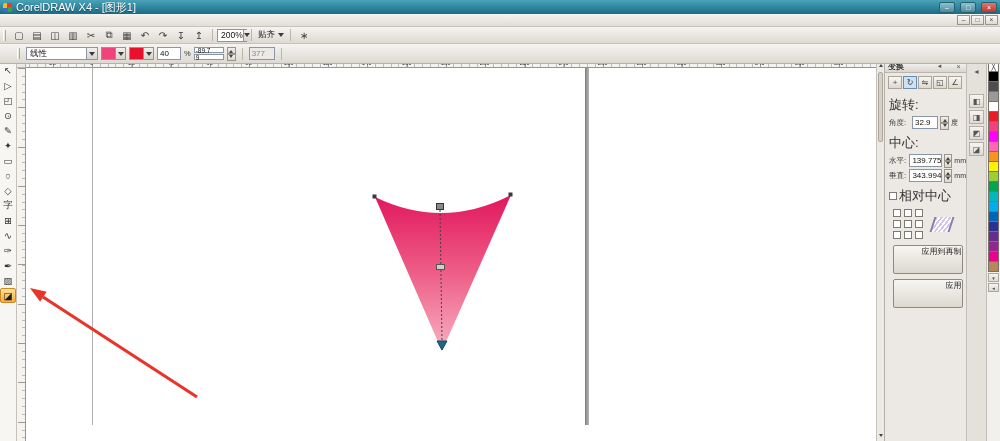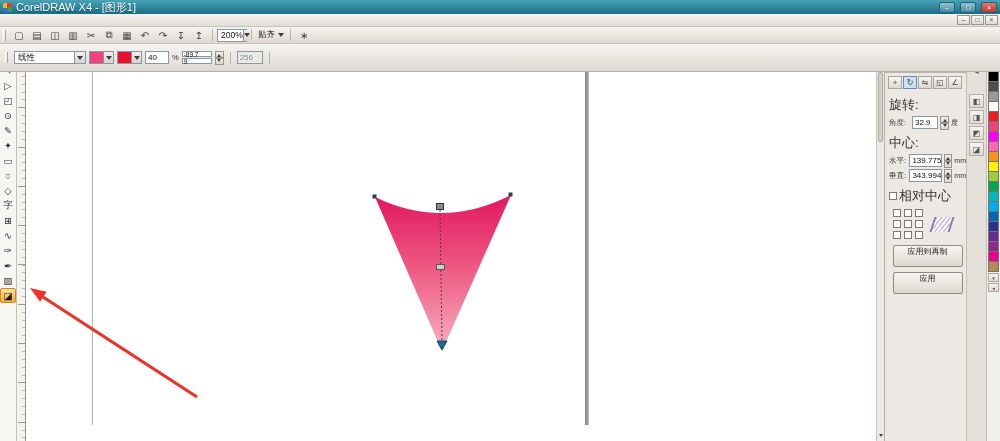--- a/index.html
+++ b/index.html
@@ -15,21 +15,21 @@
 
 
 .menubar{position:absolute;left:0;top:14px;right:0;height:13px;background:linear-gradient(#f5f3f0,#e1ded8);border-bottom:1px solid #c7c3bb;display:flex;align-items:center;padding-left:4px;z-index:10}
 .menus{display:flex;height:100%}
 .mi{padding:0 6px;display:flex;align-items:center;font-size:9px;color:#1a1a1a;white-space:nowrap}
 .docbtns{margin-left:auto;display:flex;gap:1px;padding-right:2px}
 .docbtn{width:13px;height:10px;border:1px solid #9a958c;background:linear-gradient(#fbfaf8,#dedad2);font-size:6.5px;line-height:8px;text-align:center;color:#444}
 
 
 .toolbar{position:absolute;left:0;top:27px;right:0;height:17px;background:linear-gradient(#f6f4f1,#ddd9d2);border-bottom:1px solid #c7c3bb;display:flex;align-items:center;gap:1px;padding-left:2px;z-index:10}
-.propbar{position:absolute;left:0;top:44px;right:0;height:28px;background:linear-gradient(#f6f4f1,#ddd9d2);border-bottom:1px solid #b5b1a8;display:flex;align-items:center;gap:3px;padding-left:4px;font-size:8.5px;z-index:10}
+.propbar{position:absolute;left:0;top:44px;right:0;height:20px;background:linear-gradient(#f6f4f1,#ddd9d2);border-bottom:1px solid #b5b1a8;display:flex;align-items:center;gap:3px;padding-left:16px;font-size:8.5px;z-index:10}
 .grip{width:3px;height:11px;border-left:1px solid #fff;border-right:1px solid #aca89f;margin:0 3px 0 1px}
 .tbtns{display:flex}
 .tbtn{width:18px;height:15px;display:flex;align-items:center;justify-content:center;font-size:10px;color:#3d3d3d}
 .sep{width:1px;height:12px;background:#b9b5ac;margin:0 3px}
 .combo{height:13px;background:#fff;border:1px solid #8a96a5;display:flex;align-items:center;font-size:8.5px;padding-left:3px;color:#111}
 .combo .cval{flex:1;white-space:nowrap}
 .combo .drop{width:11px;height:100%;background:linear-gradient(#f2f0ec,#d8d4cc);border-left:1px solid #8a96a5;display:flex;align-items:center;justify-content:center}
 .arr{width:0;height:0;border:3px solid transparent;border-top:4px solid #3c3c3c;margin-top:3px}
 .snapwrap{display:flex;align-items:center;gap:3px;font-size:8.5px;padding:0 2px}
 .swatchbtn{display:flex;height:13px;border:1px solid #8a96a5;background:#fff}
@@ -77,21 +77,21 @@
 .drow{display:flex;align-items:center;gap:2px;margin-bottom:2px}
 .dlabel{width:21px;font-size:7.5px;color:#333;white-space:nowrap}
 .dunit{font-size:7px;color:#333;width:12px}
 .w26{width:26px}.w33{width:33px}
 .drow .spin{height:13px}
 .cbox{width:8px;height:8px;background:#fff;border:1px solid #7d7a72;flex:0 0 auto}
 .chklabel{font-size:13px;color:#333}
 .anchor-row{display:flex;align-items:center;gap:8px;margin:4px 0 2px 4px}
 .agrid{display:grid;grid-template-columns:repeat(3,9px);grid-auto-rows:9px;gap:2px}
 .preview{width:20px;height:15px;border-left:2px solid #8a7bb5;border-right:2px solid #8a7bb5;background:repeating-linear-gradient(115deg,#cfc6e8 0 2px,#fff 2px 4px);transform:skew(-18deg)}
-.dbtn{display:block;width:70px;height:22px;margin:5px auto 0 auto;background:linear-gradient(#f8f6f2,#dcd8d0);border:1px solid #8f8a80;border-radius:2px;font-size:8px;color:#222;text-align:center;line-height:11px}
+.dbtn{display:block;width:70px;height:29px;margin:5px auto 0 auto;background:linear-gradient(#f8f6f2,#dcd8d0);border:1px solid #8f8a80;border-radius:2px;font-size:8px;color:#222;text-align:right;line-height:11px}
 .dockstrip{position:absolute;left:966px;top:60px;width:20px;bottom:0;background:#e4e1db;border-left:1px solid #c2beb5;z-index:5;display:flex;flex-direction:column;align-items:center;padding-top:4px;gap:2px}
 .stripbtn{width:15px;height:14px;border:1px solid #b3afa5;background:linear-gradient(#f6f4f0,#dedad2);display:flex;align-items:center;justify-content:center;font-size:8px;color:#555}
 .stripbtn:first-child{margin-bottom:14px;border:none;background:none}
 .palette{position:absolute;left:986px;top:60px;width:14px;bottom:0;background:#f2f0ec;border-left:1px solid #c2beb5;z-index:5;display:flex;flex-direction:column;align-items:center;padding-top:2px}
 .pswatch{width:11px;height:11px;border:1px solid #77736a;margin-top:-1px;flex:0 0 auto}
 .pswatch.none{background:#fff;font-size:7px;line-height:9px;text-align:center;color:#333}
 .pbtn{width:11px;height:9px;margin-top:1px;background:linear-gradient(#f6f4f0,#dedad2);border:1px solid #aba79e;display:flex;align-items:center;justify-content:center;font-size:5px;color:#444}
 
 
 .overlay{position:absolute;left:0;top:0;width:1000px;height:441px;z-index:40;pointer-events:none}
@@ -174,21 +174,21 @@
   </div>
   <span class="spin">
       <i>
         <b class="tri-u"></b>
       </i>
       <i>
         <b class="tri-d"></b>
       </i>
     </span>
   <div class="sep"></div>
-  <span class="nfield dim" style="width:26px">256</span>
+  <span class="nfield dim" style="width:26px">377</span>
   <div class="sep"></div>
 </div>
 
 <div class="toolbox">
   <div class="tools">
       <div class="tool">↖</div>
       <div class="tool">▷</div>
       <div class="tool">◰</div>
       <div class="tool">⊙</div>
       <div class="tool">✎</div>

